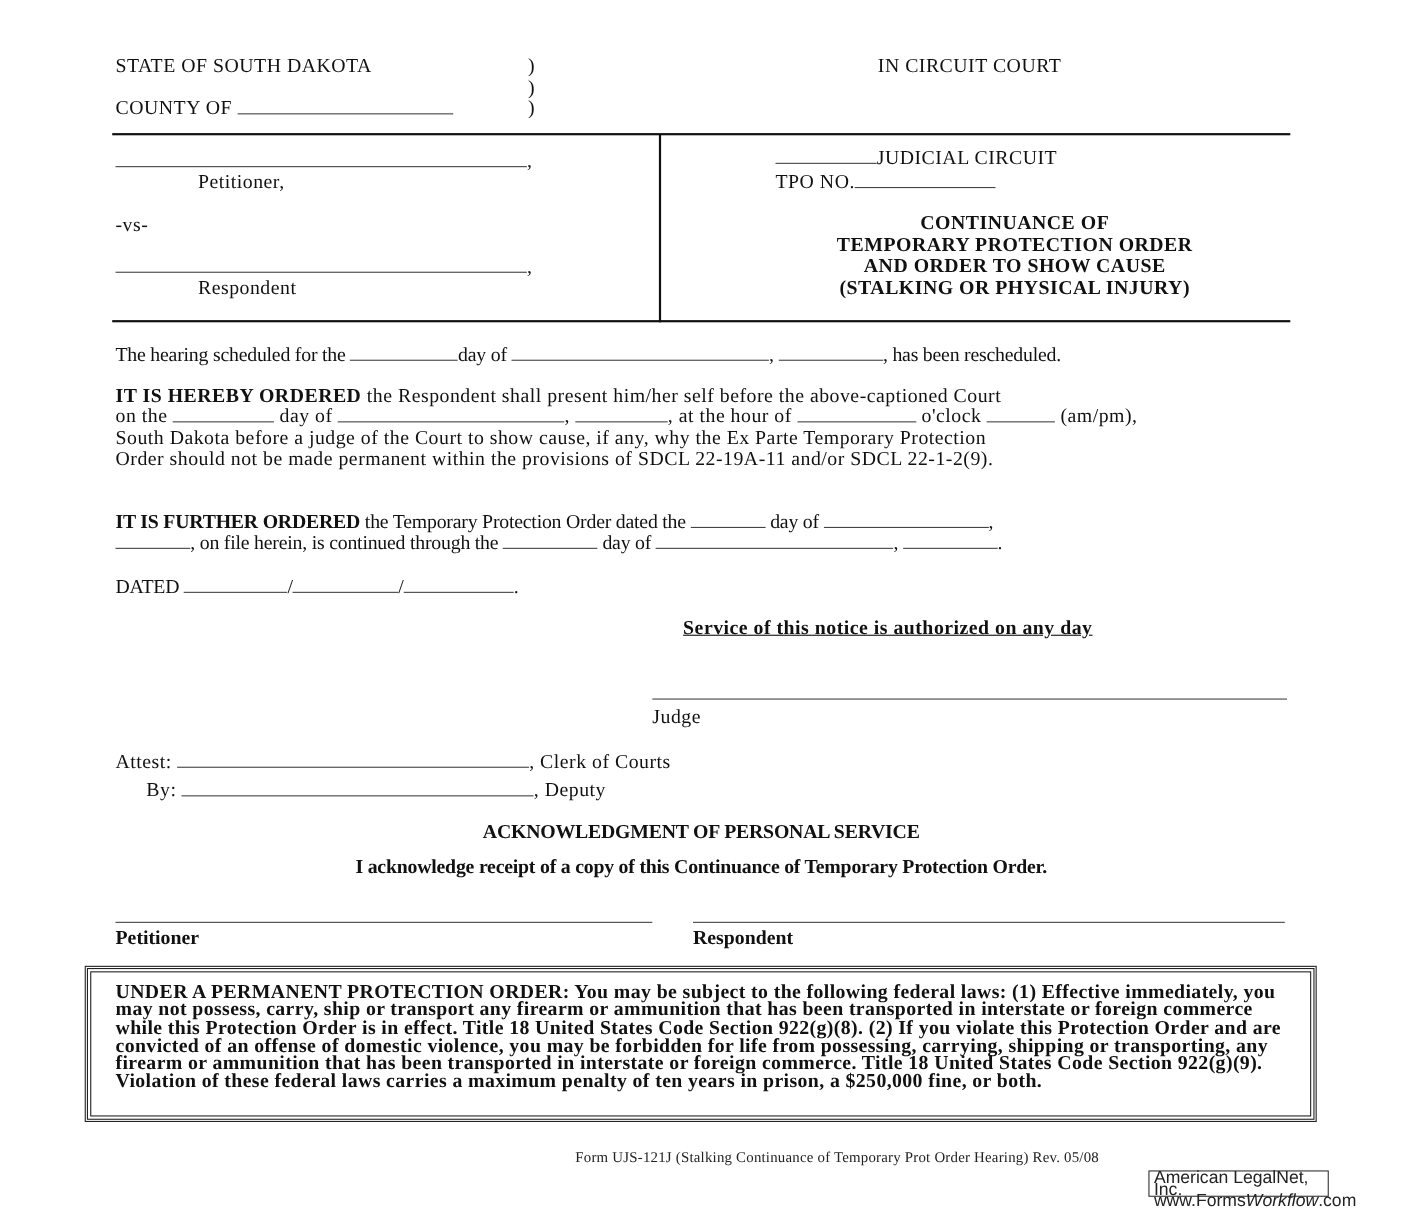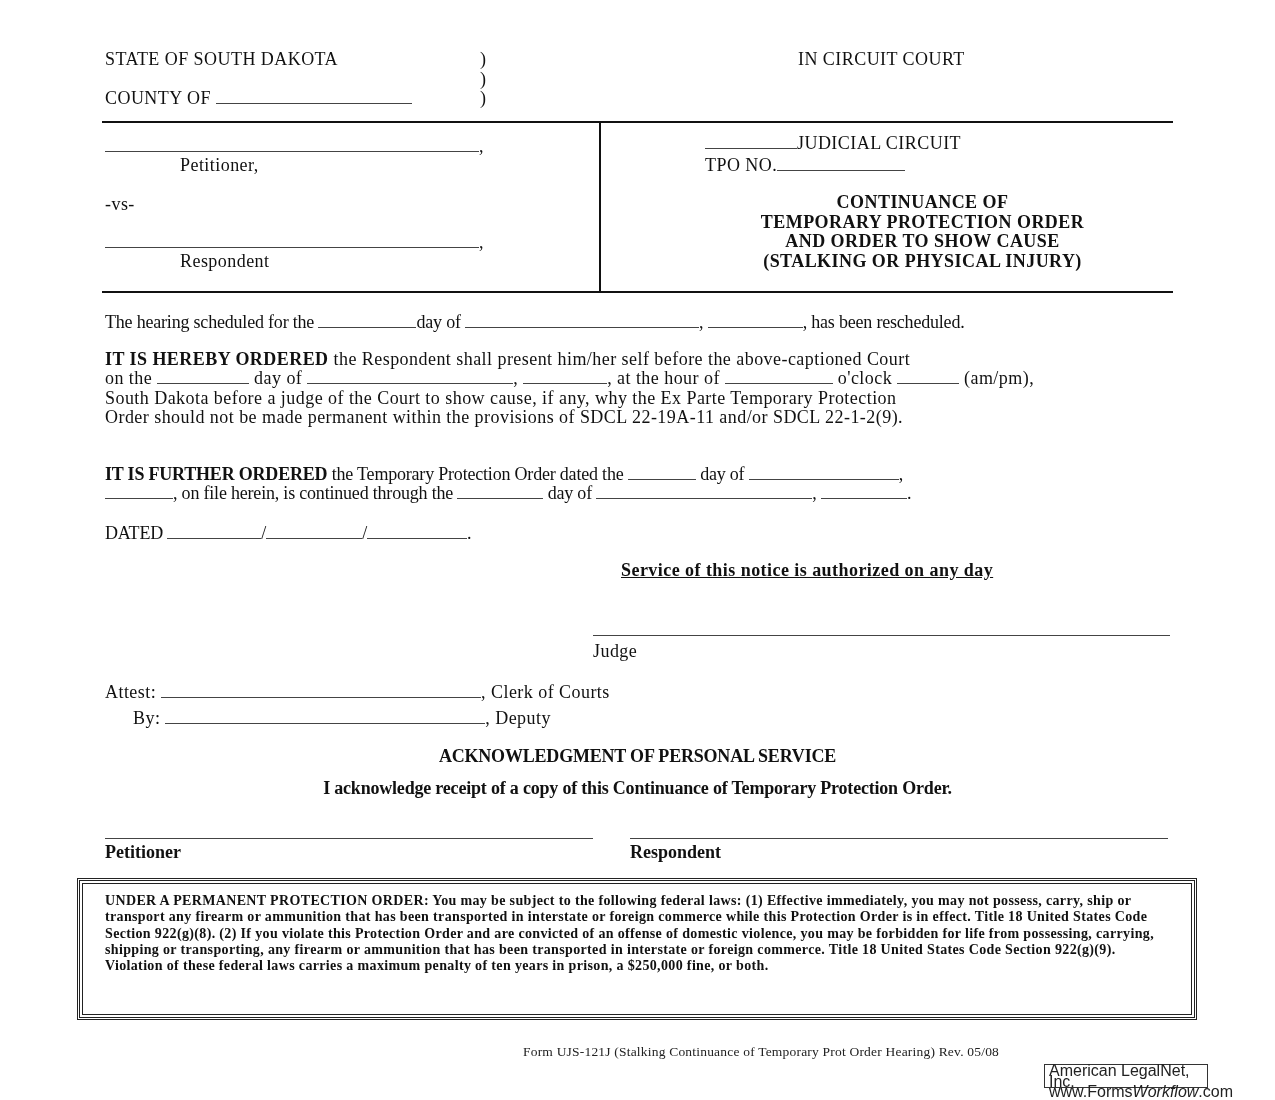--- a/index.html
+++ b/index.html
@@ -11,21 +11,21 @@
   .blank { display: inline-block; border-bottom: 1.3px solid #444; height: 14px; vertical-align: baseline; }
   .hr { position: absolute; background: #111; }
   .center { text-align: center; }
   .wide { letter-spacing: 0.45px; }
   .narrow { letter-spacing: -0.2px; }
   .notice-box { position: absolute; left: 77px; top: 878px; width: 1120px; height: 142px;
                 border: 3px double #222; box-sizing: border-box; }
   .notice-inner { position: absolute; left: 82px; top: 883px; width: 1110px; height: 132px;
                   border: 1px solid #222; box-sizing: border-box; }
   .notice-text { position: absolute; left: 105px; top: 893px; width: 1060px;
-                 font-size: 14px; font-weight: bold; line-height: 16.3px; letter-spacing: 0.35px; white-space: normal; }
+                 font-size: 18px; font-weight: bold; line-height: 16.3px; letter-spacing: 0.35px; white-space: normal; }
   .footer { font-size: 13.5px; color: #222; }
   .brand-box { position: absolute; left: 1044px; top: 1064px; width: 164px; height: 24px;
                border: 1px solid #333; box-sizing: border-box; padding: 1px 4px;
                font-family: "Liberation Sans", "DejaVu Sans", sans-serif; font-size: 16px; line-height: 10.5px; color: #222; }
   .brand-box i { font-style: italic; }
 </style>
 </head>
 <body>
 
 <div class="abs t18 wide" style="left:105px; top:49px;">STATE OF SOUTH DAKOTA</div>

